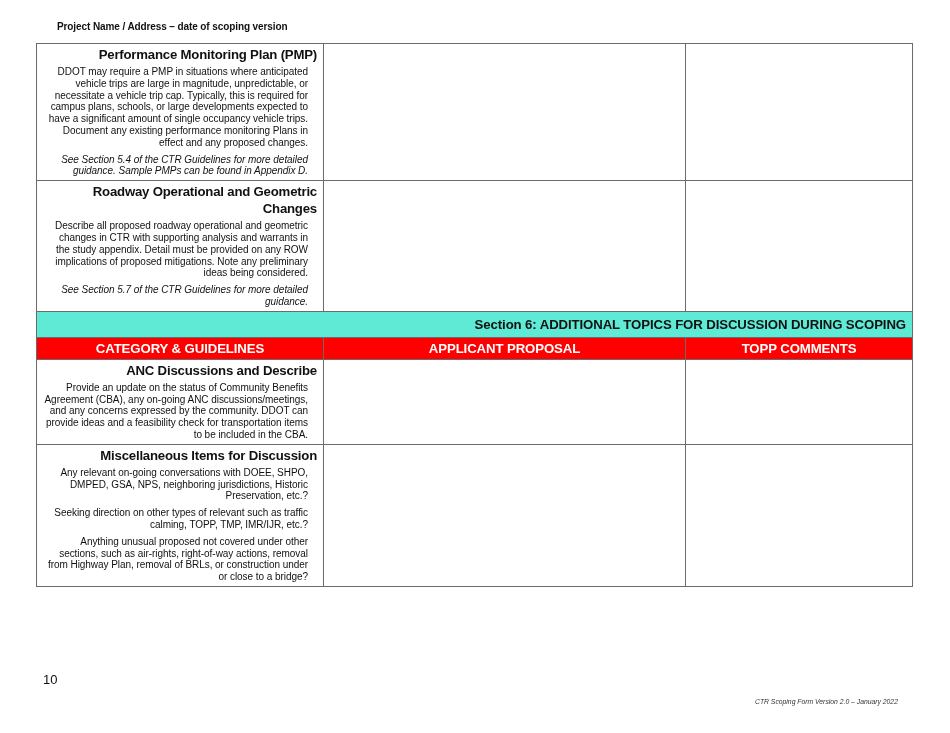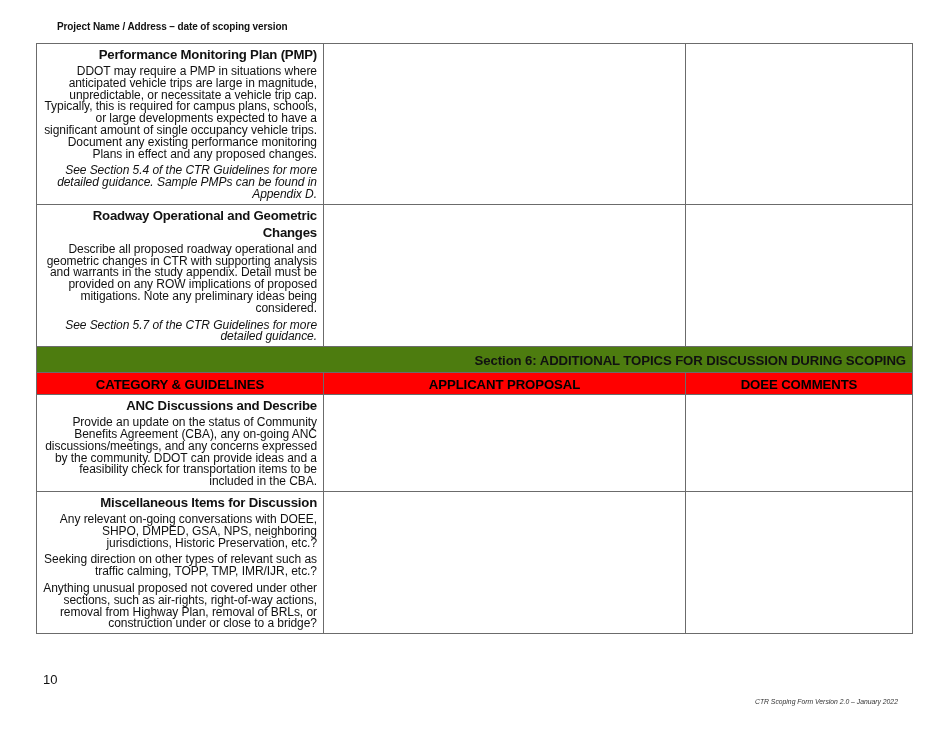--- a/index.html
+++ b/index.html
@@ -7,28 +7,28 @@
            font-family: "Liberation Sans", "DejaVu Sans", sans-serif; color: #111; }
     .page-header { position: absolute; left: 43px; top: 21px; font-size: 10px; font-weight: bold; letter-spacing: -0.1px; padding-left: 14px; }
     .tbl { position: absolute; left: 36px; top: 43px; width: 876px; border-collapse: collapse; table-layout: fixed; }
     .tbl td { border: 1px solid #6b6b6b; vertical-align: top; padding: 0; text-align: right; }
     .tbl col.c1 { width: 287px; }
     .tbl col.c2 { width: 362px; }
     .tbl col.c3 { width: 227px; }
     .tbl td.c2, .tbl td.c3 { border-left: 1.5px solid #222; }
     .cat { padding: 2px 6px 3px 6px; }
     .cat-title { font-size: 13.2px; font-weight: bold; line-height: 17px; margin: 0 0 3px 0; letter-spacing: -0.2px; }
-    .cat-body { font-size: 12px; line-height: 11.8px; margin: 0 0 5px 0; letter-spacing: -0.05px; }
+    .cat-body { font-size: 10px; line-height: 11.8px; margin: 0 9px 5px 0; letter-spacing: -0.05px; }
     .cat-body.italic { font-style: italic; }
     .cat-body:last-child { margin-bottom: 0; }
-    .section-band td { background: #4d7c0f; border: 1px solid #6b6b6b; height: 25px; padding: 0 6px; vertical-align: middle; }
+    .section-band td { background: #5eead4; border: 1px solid #6b6b6b; height: 25px; padding: 0 6px; vertical-align: middle; }
     .section-title { font-size: 13.2px; font-weight: bold; letter-spacing: -0.1px; }
     .red-head td { background: #ff0000; height: 21px; vertical-align: middle; text-align: center; border: 1px solid #6b6b6b; }
     .red-head td.c2, .red-head td.c3 { border-left: 1.5px solid #222; }
-    .red-label { color: #000000; font-weight: bold; font-size: 13.2px; letter-spacing: -0.1px; }
+    .red-label { color: #ffffff; font-weight: bold; font-size: 13.2px; letter-spacing: -0.1px; }
     .row-pmp td { height: 123px; }
     .row-road td { height: 90px; }
     .row-anc td { height: 70px; }
     .row-misc td { height: 113px; }
     .row-anc td, .row-misc td { border-top: 1.5px solid #9a9a9a; }
     .page-num { position: absolute; left: 43px; top: 672px; font-size: 13px; }
     .footer-right { position: absolute; left: 755px; top: 698px; font-size: 6.8px; font-style: italic; color: #333; }
     .input-cell { width: 100%; height: 100%; }
   </style>
 </head>
@@ -79,21 +79,21 @@
       </td>
     </tr>
     <tr class="red-head">
       <td class="c1">
         <span class="red-label">CATEGORY &amp; GUIDELINES</span>
       </td>
       <td class="c2">
         <span class="red-label">APPLICANT PROPOSAL</span>
       </td>
       <td class="c3">
-        <span class="red-label">DOEE COMMENTS</span>
+        <span class="red-label">TOPP COMMENTS</span>
       </td>
     </tr>
     <tr class="row-anc">
       <td class="c1">
         <div class="cat">
           <div class="cat-title">ANC Discussions and Describe</div>
           <p class="cat-body">Provide an update on the status of Community Benefits Agreement (CBA), any on-going ANC discussions/meetings, and any concerns expressed by the community. DDOT can provide ideas and a feasibility check for transportation items to be included in the CBA.</p>
         </div>
       </td>
       <td class="c2">

